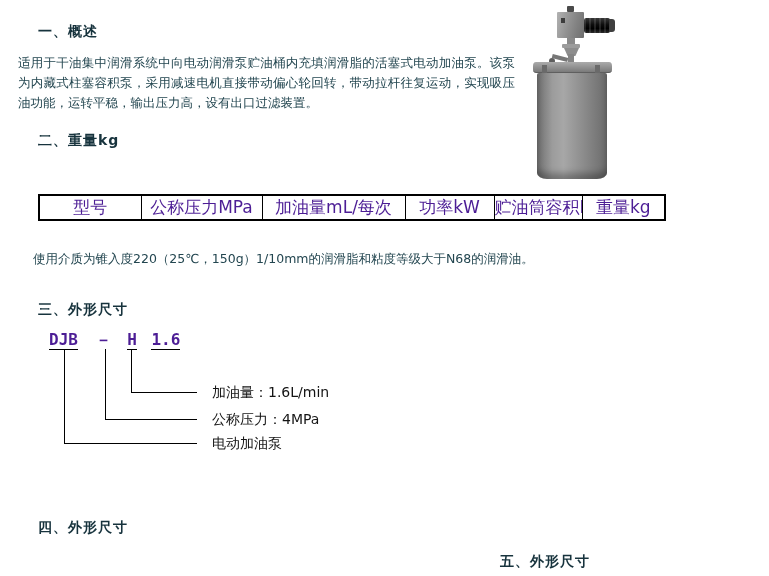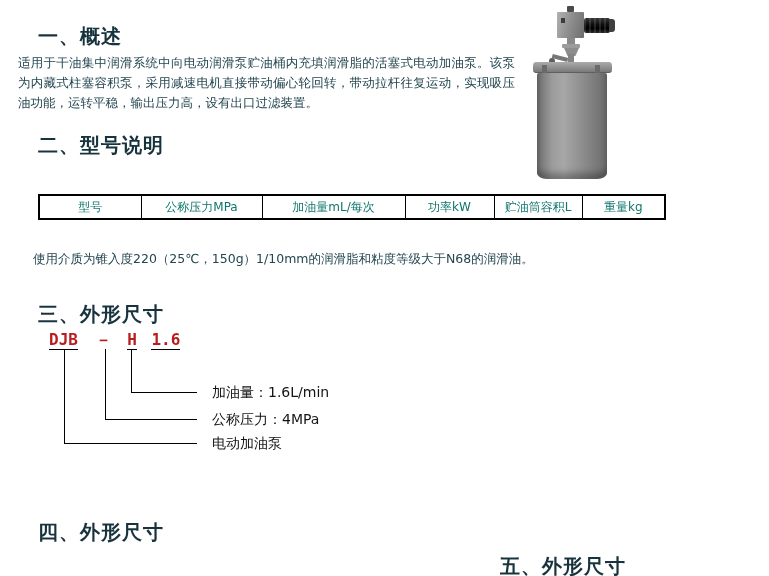--- a/index.html
+++ b/index.html
@@ -5,21 +5,21 @@
   * { margin:0; padding:0; box-sizing:border-box; }
   html,body { background:#ffffff; }
   body {
     position:relative;
     width:769px; height:576px;
     font-family:"DejaVu Sans", sans-serif;
     overflow:hidden;
   }
   .hd {
     position:absolute;
-    font-size:20px; font-weight:bold;
+    font-size:14px; font-weight:bold;
     color:#17333d;
     letter-spacing:1px;
     white-space:nowrap;
   }
   #h-overview  { left:38px; top:23px; }
   #h-tech      { left:38px; top:132px; }
   #h-model     { left:38px; top:301px; }
   #h-dims      { left:38px; top:519px; }
   #h-principle { left:500px; top:553px; }
 
@@ -39,41 +39,41 @@
   }
 
   
   table.spec {
     position:absolute;
     left:38px; top:194px;
     width:626px;
     border-collapse:collapse;
     border:2px solid #000;
     table-layout:fixed;
-    font-size:12px;
-    color:#0f766e;
+    font-size:17px;
+    color:#4c1d95;
   }
   table.spec th, table.spec td {
     border:1px solid #000;
     height:24px;
     text-align:center;
     vertical-align:middle;
     font-weight:normal;
     overflow:hidden;
     white-space:nowrap;
   }
   td.mono, .mono { font-family:"DejaVu Sans Mono", monospace; }
 
   
   .model-code {
     position:absolute;
     left:49px; top:331px;
     font-family:"DejaVu Sans Mono", monospace;
     font-size:16px; font-weight:bold;
-    color:#b91c1c;
+    color:#4c1d95;
     line-height:17px;
     white-space:nowrap;
   }
   .model-code .seg { display:inline-block; }
   .model-code .u { border-bottom:1px solid #000; padding-bottom:1px; }
   .model-code .dash { margin:0 6px 0 8px; }
   .model-code .press { margin-right:5px; }
 
   .dline { position:absolute; background:#000; }
   #v-flow   { left:131px; top:349px; width:1px;  height:43px; }
@@ -152,21 +152,21 @@
   <div class="cone"></div>
   <div class="handle-arm"></div>
   <div class="handle-ball"></div>
   <div class="stem"></div>
   <div class="lid"></div>
   <div class="clamp-l"></div>
   <div class="clamp-r"></div>
   <div class="barrel"></div>
 </div>
 
-<h2 class="hd" id="h-tech">二、型号说明</h2>
+<h2 class="hd" id="h-tech">二、重量kg</h2>
 
 <table class="spec">
   <colgroup>
     <col style="width:102px">
       <col style="width:121px">
       <col style="width:143px">
     <col style="width:89px">
       <col style="width:88px">
       <col style="width:83px">
   </colgroup>

